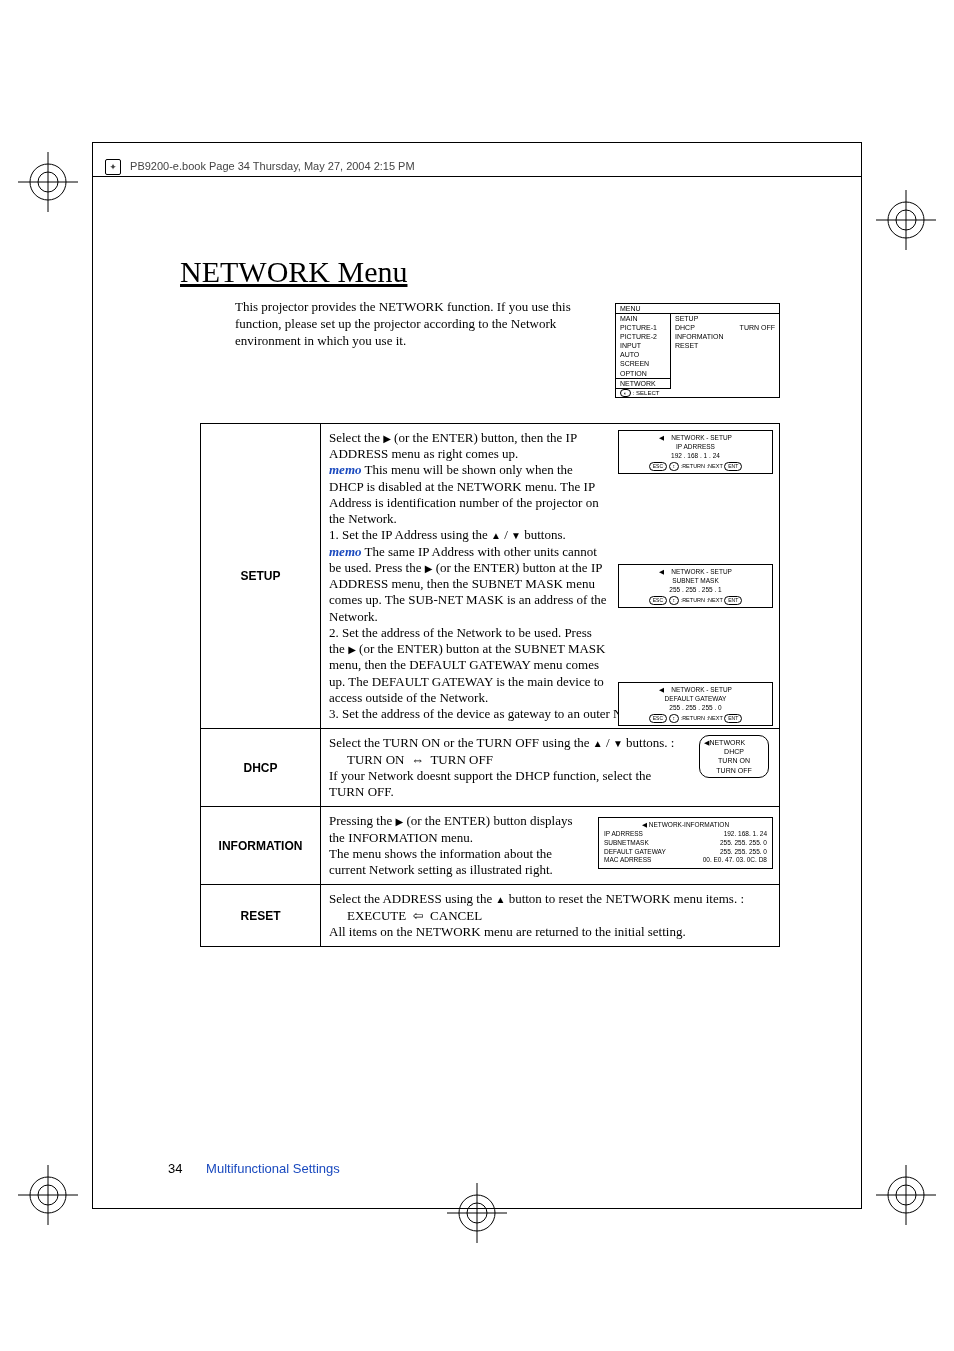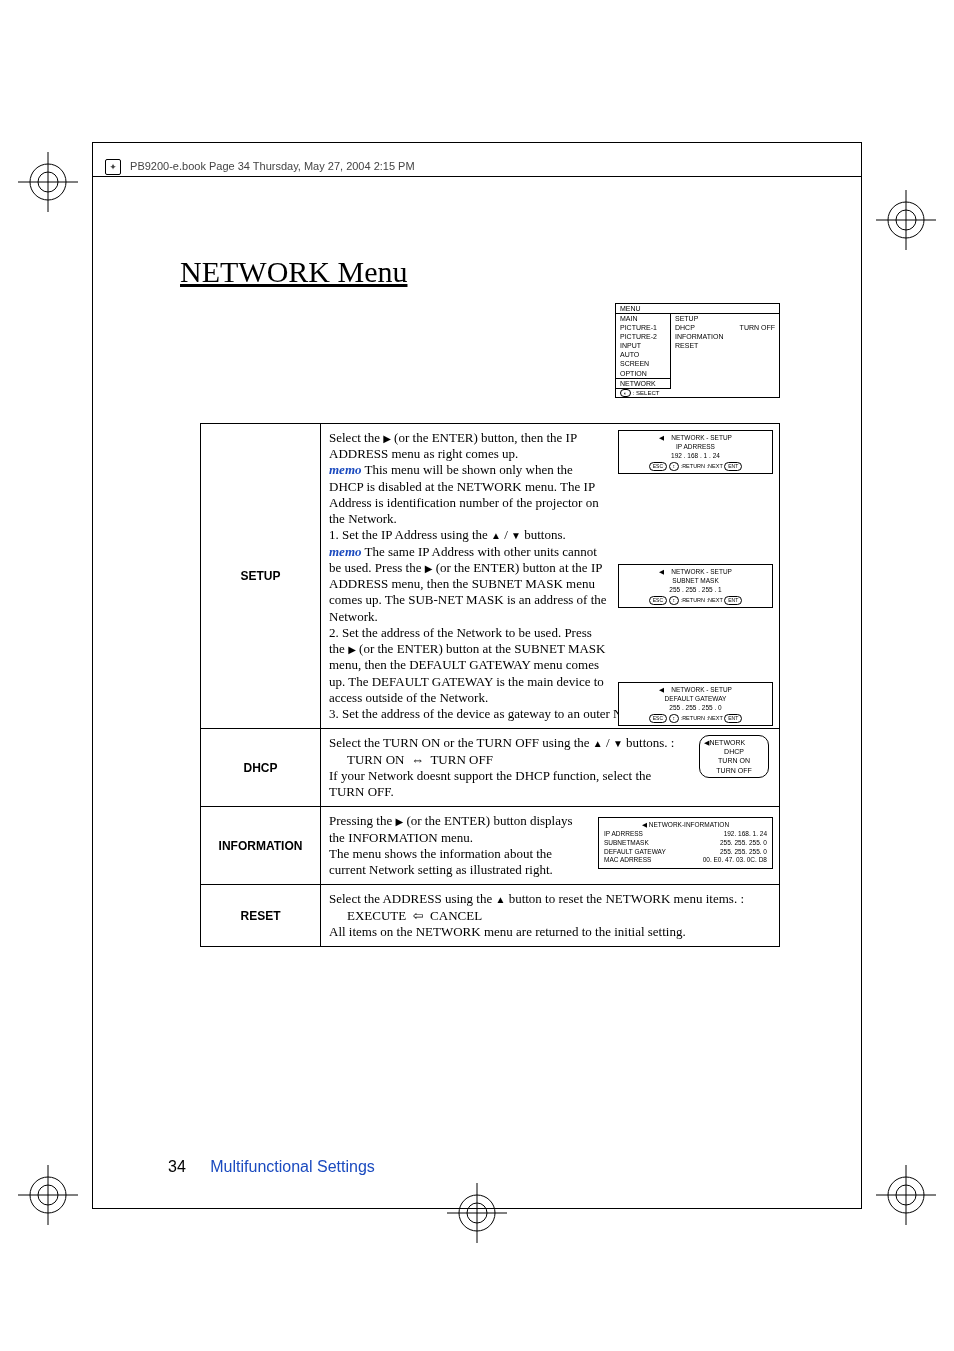--- a/index.html
+++ b/index.html
@@ -131,21 +131,21 @@
     right: 6px;
     top: 10px;
     padding: 3px 5px;
     line-height: 1.35;
   }
   .info-row { display: flex; justify-content: space-between; white-space: nowrap; }
   .footer {
     position: absolute;
     left: 168px; bottom: 175px;
     font-family: Arial, sans-serif;
-    font-size: 16px;
+    font-size: 13px;
     color: #1a4abf;
   }
   .footer .pg { color: #000; margin-right: 20px; }
   .target { position: absolute; }
 </style>
 </head>
 <body>
 
 <div class="target" style="left:18px;top:152px">
   <svg width="60" height="60">
@@ -194,20 +194,21 @@
   <span style="display:inline-block;width:16px;height:16px;border:1px solid #000;border-radius:2px;vertical-align:middle;text-align:center;line-height:14px;font-size:9px;margin-right:6px">✦</span>
   <span>PB9200-e.book  Page 34  Thursday, May 27, 2004  2:15 PM</span>
 </div>
 <div class="header-line"></div>
 
 <div class="content">
   <h1 class="title">NETWORK Menu</h1>
 
   <div class="intro-block">
     <div class="intro-text">
+      <p>This projector provides the NETWORK function. If you use this function, please set up the projector according to the Network environment in which you use it.</p>
     </div>
     <div class="menu-box">
       <div class="menu-title-bar">MENU</div>
       <div class="menu-body">
         <div class="menu-left">
           <div>MAIN</div>
           <div>PICTURE-1</div>
           <div>PICTURE-2</div>
           <div>INPUT</div>
           <div>AUTO</div>

